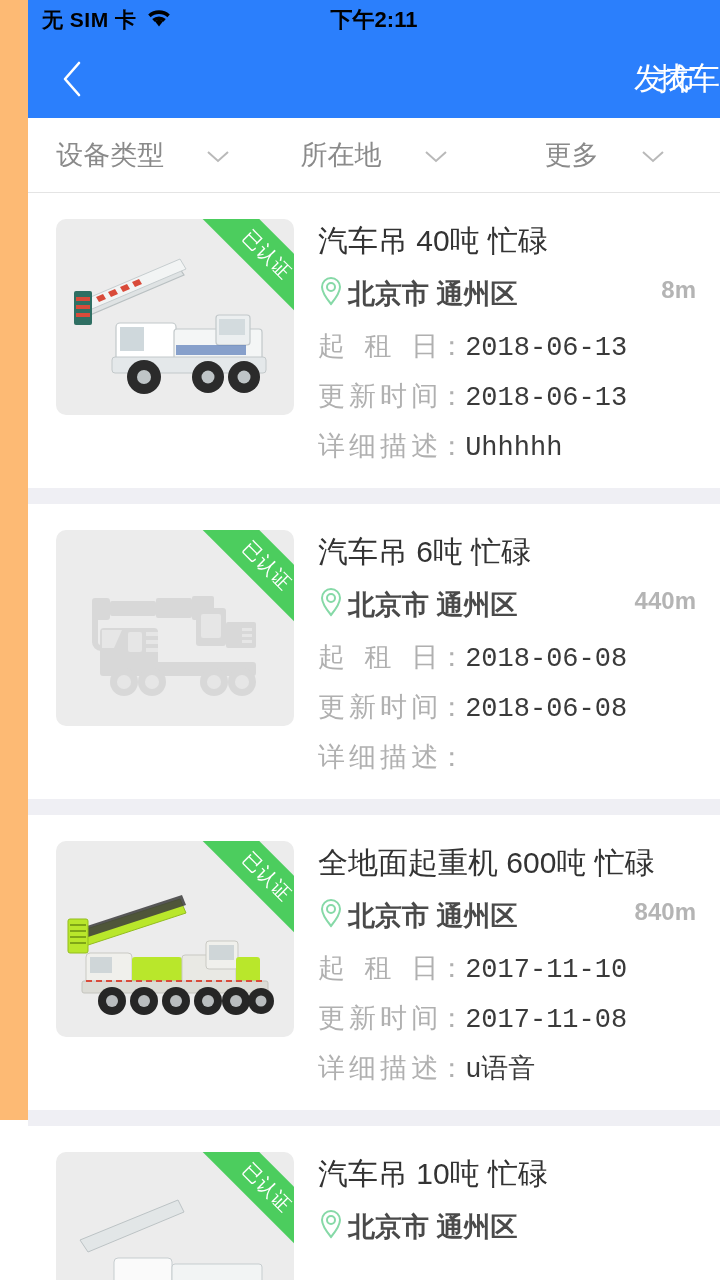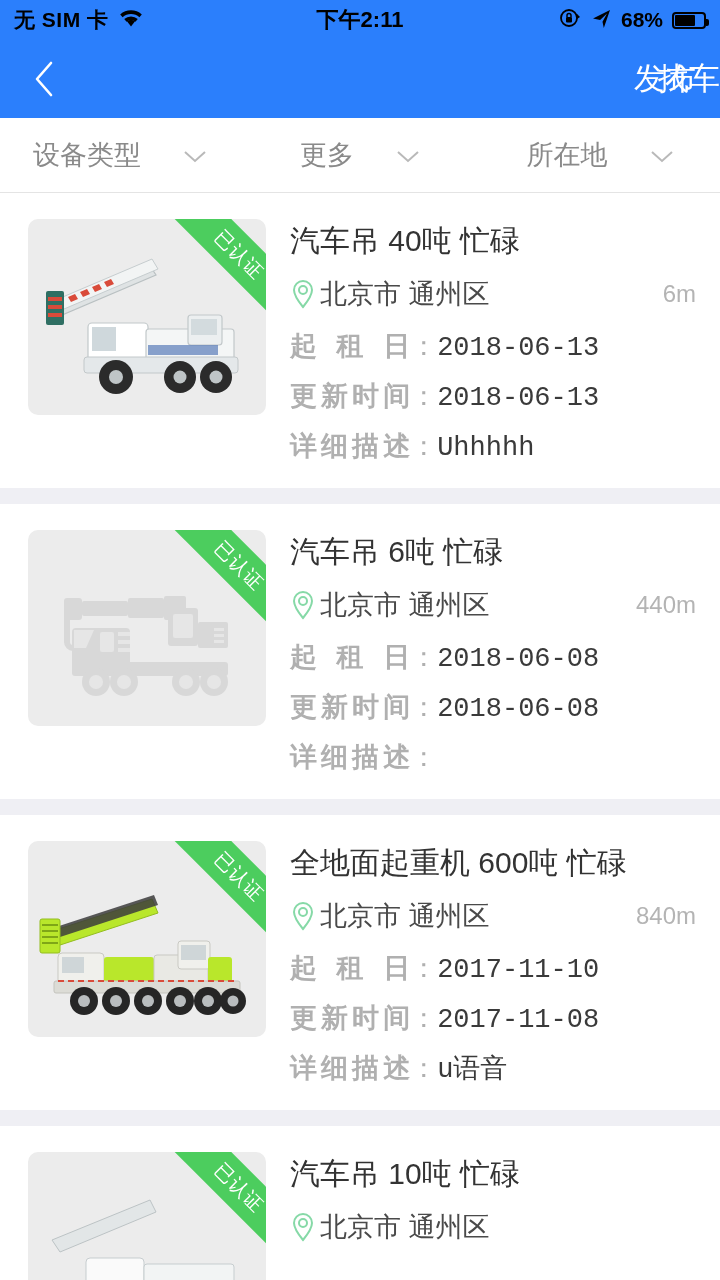--- a/index.html
+++ b/index.html
@@ -1,21 +1,21 @@
 <!DOCTYPE html>
 <html><head>
 <meta charset="utf-8">
 <style>
   * { margin:0; padding:0; box-sizing:border-box; }
   html, body {
     width:720px; height:1280px;
     font-family:"Liberation Sans","DejaVu Sans",sans-serif;
     background:#ffffff; overflow:hidden;
   }
-  #app { width:720px; height:1120px; position:relative; background:#d946ef; }
+  #app { width:720px; height:1120px; position:relative; background:#fdba74;padding-left:28px; }
 
   
   .statusbar {
     height:40px; background:#2b7ffc; color:#000;
     display:flex; align-items:center; padding:0 14px;
     font-size:21px; font-weight:600; position:relative;
   }
   .sb-left { display:flex; align-items:center; gap:9px; }
   .sb-carrier { font-size:21px; letter-spacing:.5px; }
   .sb-center {
@@ -90,30 +90,30 @@
   .ribbon-text {
     color:#fff; font-size:19px; letter-spacing:1px; white-space:nowrap;
   }
   .crane-svg { position:absolute; inset:0; width:100%; height:100%; }
 
   .info { flex:1; min-width:0; padding-top:2px; }
   .title {
     font-size:30px; color:#333; font-weight:400; margin-bottom:14px;
     white-space:nowrap;
   }
-  .locrow { display:flex; align-items:center; margin-bottom:16px; }
+  .locrow { display:flex; align-items:flex-start; margin-bottom:16px;font-weight:bold; }
   .pin { width:26px; height:30px; margin-right:4px; flex:0 0 26px; }
   .loc-text { font-size:27px; color:#4a4a4a; white-space:nowrap; }
   .dist { margin-left:auto; font-size:24px; color:#b4b4b4; }
   .row { font-size:27px; margin-bottom:14px; white-space:nowrap; }
   .row:last-child { margin-bottom:0; }
   .lbl { color:#b0b0b0; }
   .lbl.spread {
     display:inline-block; width:4.45em;
-    text-align-last:justify; text-align:justify;font-weight:bold;
+    text-align-last:justify; text-align:justify;
   }
   .val { color:#3a3a3a;font-family:Liberation Mono, monospace; }
   .card.partial { overflow:hidden; }
 </style>
 </head>
 <body>
 
 <div id="app">
 
   <div class="statusbar">
@@ -121,39 +121,20 @@
       <span class="sb-carrier">无 SIM 卡</span>
       <span>
         <svg width="26" height="20" viewBox="0 0 26 20">
             <path d="M13 18.5l-4-5.2a6.4 6.4 0 018 0z" fill="#000"></path>
             <path d="M2.2 6.4a16 16 0 0121.6 0l-2.4 2.8a12.4 12.4 0 00-16.8 0z" fill="#000"></path>
             <path d="M6.2 11a10.4 10.4 0 0113.6 0l-2.4 2.7a7 7 0 00-8.8 0z" fill="#000"></path>
           </svg>
       </span>
     </div>
     <div class="sb-center">下午2:11</div>
-    <div class="sb-right">
-      <span>
-        <svg width="22" height="22" viewBox="0 0 22 22">
-            <circle cx="10" cy="11" r="8" fill="none" stroke="#000" stroke-width="1.8"></circle>
-            <rect x="7" y="10" width="6" height="5.5" rx="1" fill="#000"></rect>
-            <path d="M8 10V8.4a2 2 0 014 0V10" fill="none" stroke="#000" stroke-width="1.5"></path>
-            <path d="M18 7l3 3-3 2z" fill="#000"></path>
-          </svg>
-      </span>
-      <span>
-        <svg width="22" height="22" viewBox="0 0 22 22">
-            <path d="M20 3L3 11.4l7.1 1.5L17 6.6l-4.5 8.1 1.3 6.3z" fill="#000"></path>
-          </svg>
-      </span>
-      <span class="sb-batt-txt">68%</span>
-      <span class="batt">
-          <span class="batt-fill"></span>
-        </span>
-    </div>
   </div>
 
   <div class="navbar">
     <div class="nav-back">
       <svg width="22" height="38" viewBox="0 0 22 38">
           <path d="M18 3L4 19l14 16" fill="none" stroke="#fff" stroke-width="2.6" stroke-linecap="round" stroke-linejoin="round"></path>
         </svg>
     </div>
     <div class="nav-title">找车</div>
     <div class="nav-action">发布</div>
@@ -162,29 +143,29 @@
   <div class="filterbar">
     <div class="filter-item">
       <span>设备类型</span>
       <span class="chev">
         <svg width="24" height="14" viewBox="0 0 24 14">
             <path d="M2 2l10 9 10-9" fill="none" stroke="#b9b9b9" stroke-width="2"></path>
           </svg>
       </span>
     </div>
     <div class="filter-item">
-      <span>更多</span>
+      <span>所在地</span>
       <span class="chev">
         <svg width="24" height="14" viewBox="0 0 24 14">
             <path d="M2 2l10 9 10-9" fill="none" stroke="#b9b9b9" stroke-width="2"></path>
           </svg>
       </span>
     </div>
     <div class="filter-item">
-      <span>所在地</span>
+      <span>更多</span>
       <span class="chev">
         <svg width="24" height="14" viewBox="0 0 24 14">
             <path d="M2 2l10 9 10-9" fill="none" stroke="#b9b9b9" stroke-width="2"></path>
           </svg>
       </span>
     </div>
   </div>
 
   <div class="list">
 
@@ -226,21 +207,21 @@
         </div>
       </div>
       <div class="info">
         <div class="title">汽车吊 40吨 忙碌</div>
         <div class="locrow">
           <svg class="pin" viewBox="0 0 26 30">
             <path d="M13 2a9 9 0 00-9 9c0 6 9 17 9 17s9-11 9-17a9 9 0 00-9-9z" fill="none" stroke="#86d9a7" stroke-width="2"></path>
             <circle cx="13" cy="11" r="4" fill="none" stroke="#86d9a7" stroke-width="2"></circle>
           </svg>
           <span class="loc-text"><span>北京市</span>&nbsp;<span>通州区</span></span>
-          <span class="dist">6m</span>
+          <span class="dist">8m</span>
         </div>
         <div class="row">
           <span class="lbl spread">起 租 日</span><span class="lbl">：</span><span class="val">2018-06-13</span>
         </div>
         <div class="row">
           <span class="lbl spread">更新时间</span><span class="lbl">：</span><span class="val">2018-06-13</span>
         </div>
         <div class="row">
           <span class="lbl spread">详细描述</span><span class="lbl">：</span><span class="val">Uhhhhh</span>
         </div>

